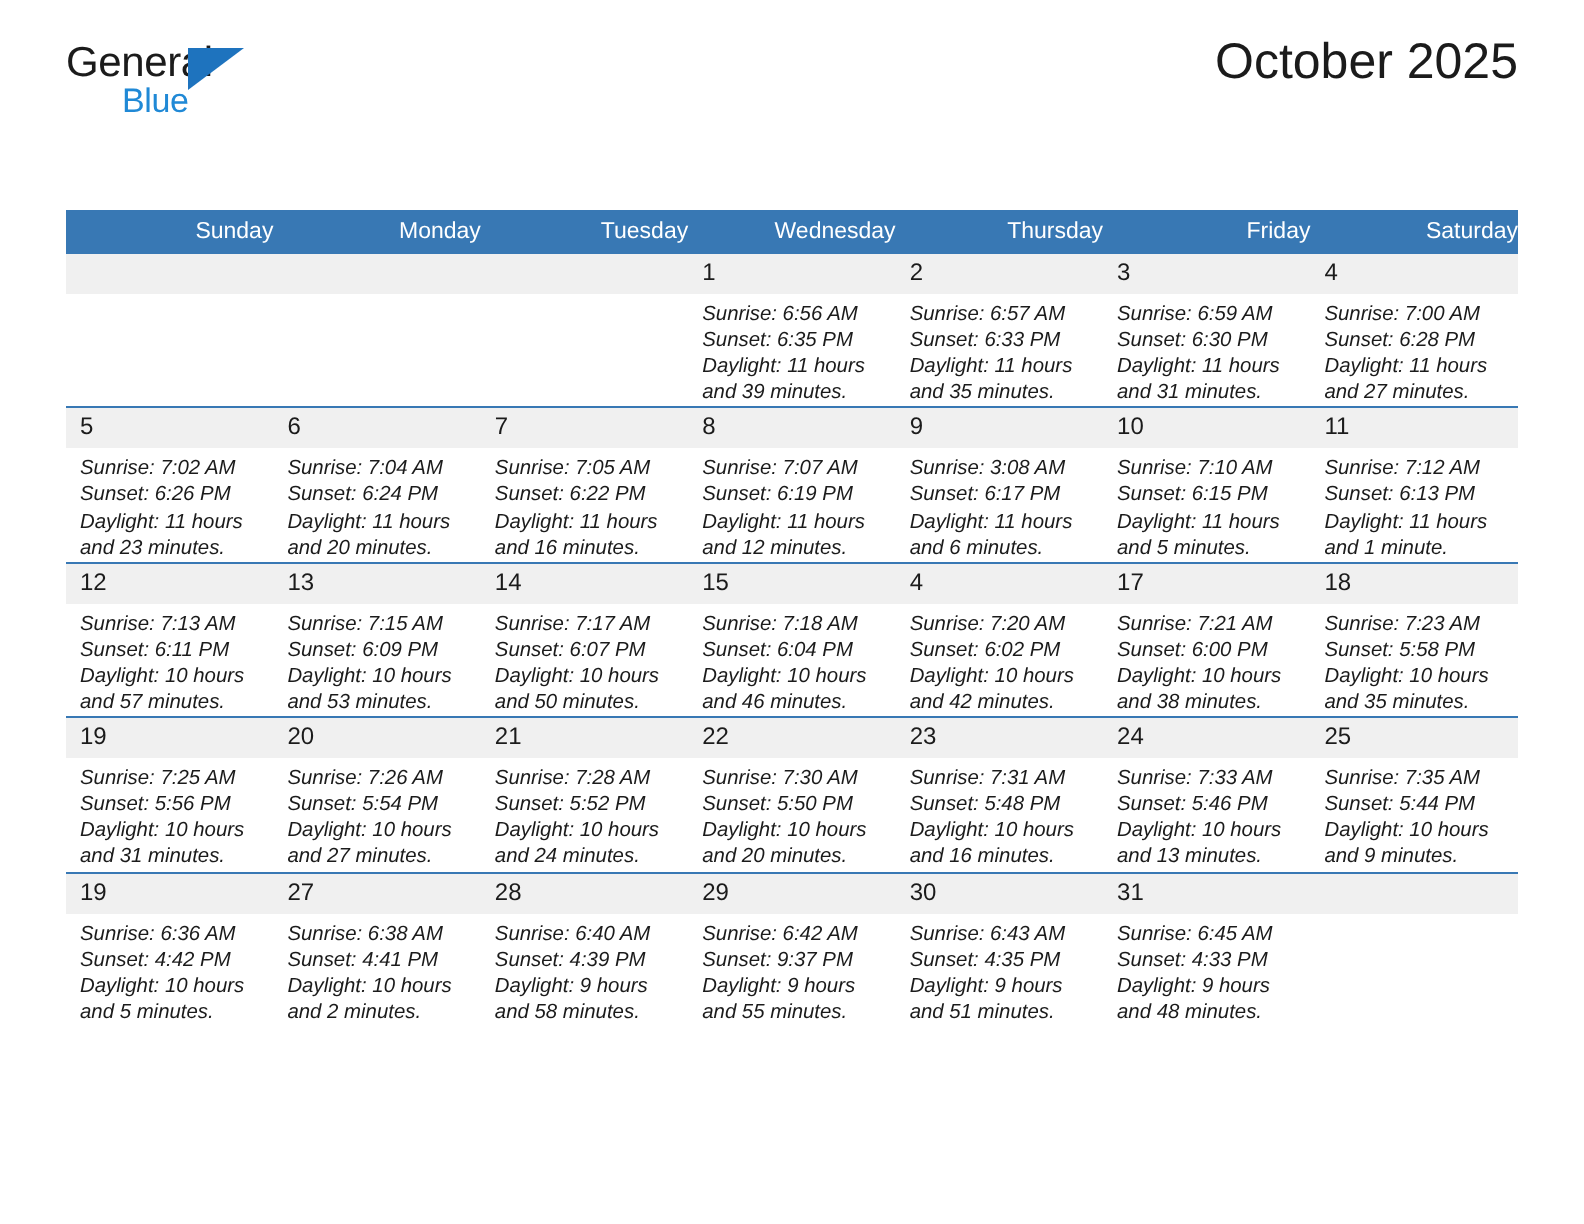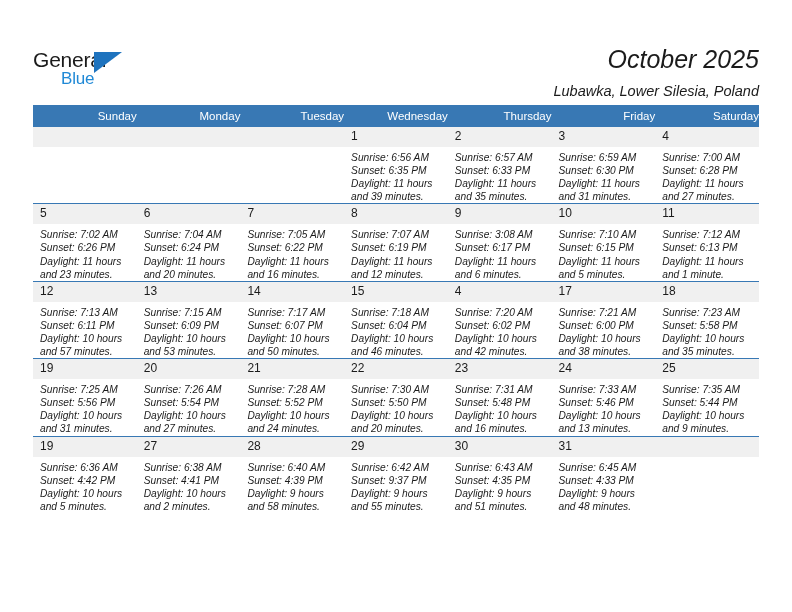--- a/index.html
+++ b/index.html
@@ -18,21 +18,21 @@
     position: relative;
     width: 792px;
     height: 612px;
     box-sizing: border-box;
   }
 
   
   .header {
     position: absolute;
     left: 33px;
-    top: 44px;
+    top: 16px;
     right: 33px;
     height: 70px;
   }
   .logo {
     position: absolute;
     left: 0;
     top: 4px;
     width: 130px;
     height: 52px;
   }
@@ -61,21 +61,20 @@
     font-size: 17px;
     letter-spacing: -0.2px;
     color: #2089d6;
   }
 
   .title-block {
     position: absolute;
     right: 0;
     top: 0;
     text-align: right;
-    font-style: italic;
   }
   .cal-title {
     font-size: 25px;
     color: #1b1b1b;
     line-height: 30px;
     white-space: nowrap;
   }
   .cal-subtitle {
     font-size: 14.5px;
     color: #1b1b1b;
@@ -145,21 +144,20 @@
   <div class="header">
 
     <div class="logo">
       <span class="logo-general">General</span>
       <span class="logo-triangle"></span>
       <span class="logo-blue">Blue</span>
     </div>
 
     <div class="title-block">
       <div class="cal-title">October 2025</div>
-      <div class="cal-subtitle">Lubawka, Lower Silesia, Poland</div>
     </div>
 
   </div>
 
   <table class="calendar">
     <thead>
       <tr>
         <th>Sunday</th>
         <th>Monday</th>
         <th>Tuesday</th>

